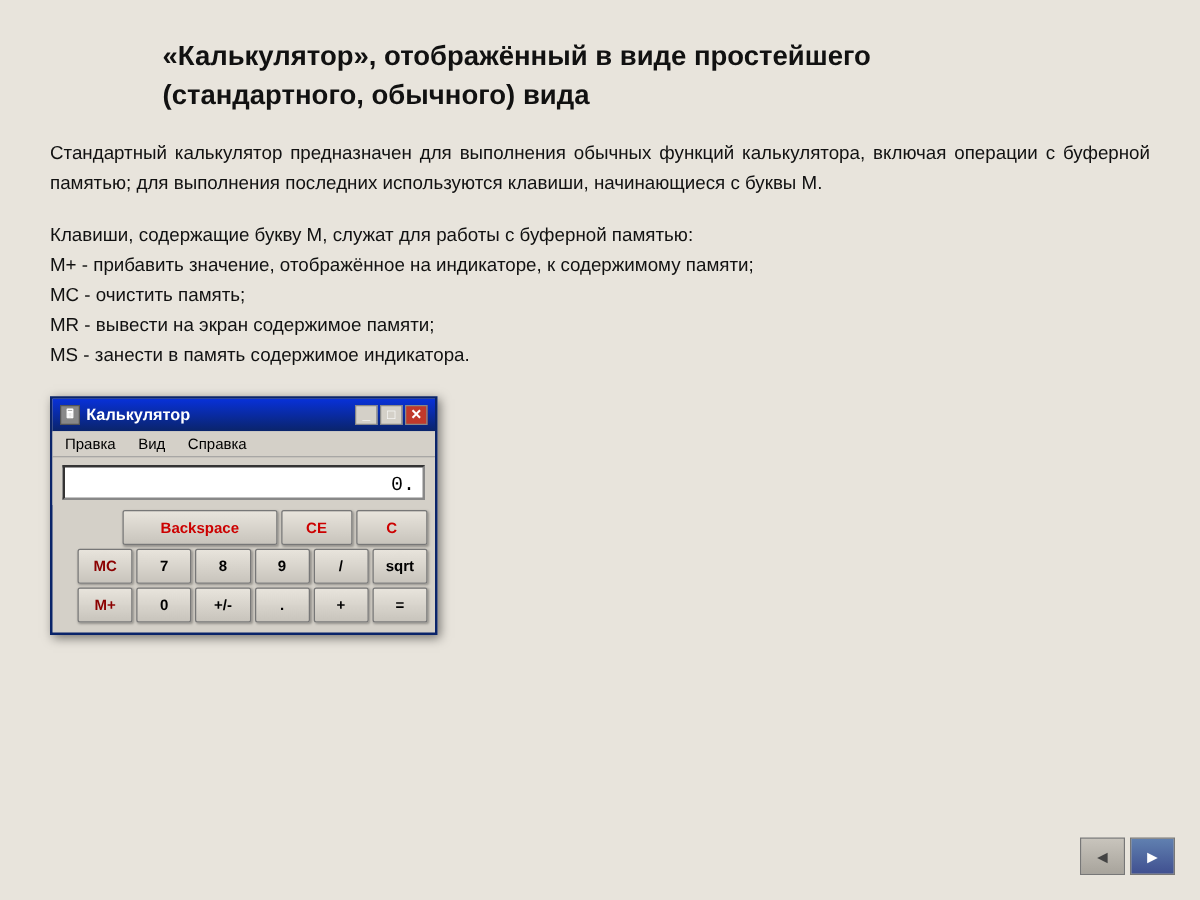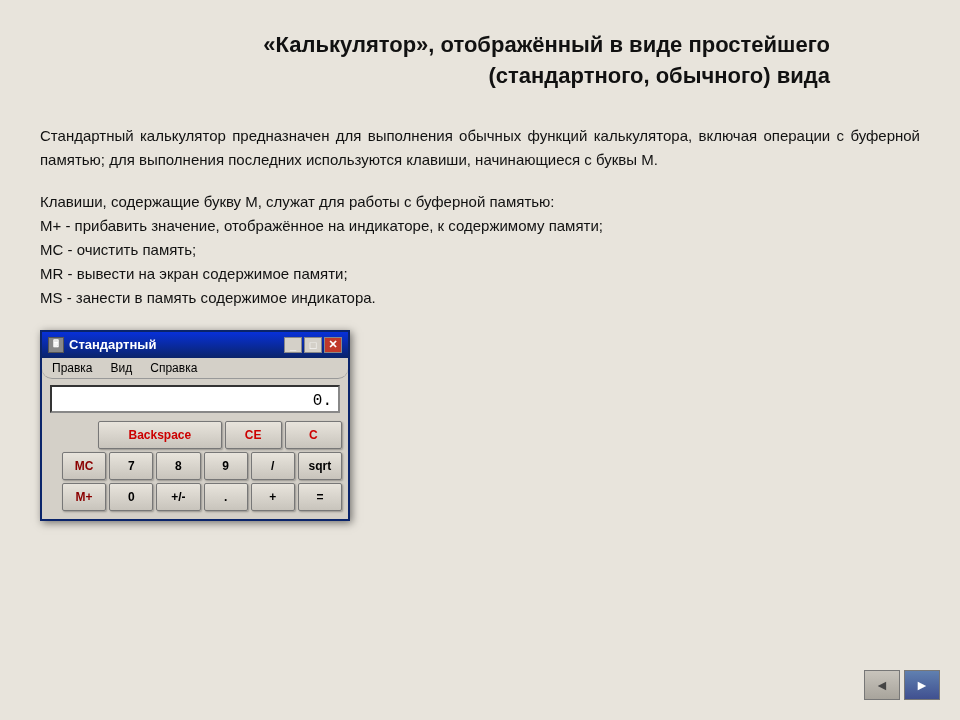--- a/index.html
+++ b/index.html
@@ -20,24 +20,24 @@
       position: relative;
       display: flex;
       flex-direction: column;
       align-items: center;
       padding: 30px 40px 50px 40px;
     }
 
     .slide-title {
       font-size: 22px;
       font-weight: bold;
-      text-align: right;
+      text-align: left;
       color: #111;
       line-height: 1.4;
-      margin-bottom: 32px;
+      margin-bottom: 19px;
       max-width: 700px;
     }
 
     .slide-content {
       display: flex;
       flex-direction: column;
       align-items: flex-start;
       width: 100%;
       gap: 20px;
     }
@@ -116,21 +116,20 @@
     .win-btn-max { background: #d4d0c8; }
     .win-btn-close { background: #c0392b; color: white; }
 
     .calc-menubar {
       background: #d4d0c8;
       border-bottom: 1px solid #999;
       padding: 2px 6px;
       font-size: 12px;
       display: flex;
       gap: 10px;
-      border-radius: 10px;
     }
 
     .calc-menu-item {
       cursor: pointer;
       padding: 1px 4px;
     }
 
     .calc-display-area {
       padding: 6px 8px 4px 8px;
       background: #d4d0c8;
@@ -236,21 +235,21 @@
     <div class="text-section">
       <p class="text-block">Стандартный калькулятор предназначен для выполнения обычных функций калькулятора, включая операции с буферной памятью; для выполнения последних используются клавиши, начинающиеся с буквы М.</p>
       <p class="text-block">Клавиши, содержащие букву М, служат для работы с буферной памятью:<br>М+ - прибавить значение, отображённое на индикаторе, к содержимому памяти;<br>МС - очистить память;<br>MR - вывести на экран содержимое памяти;<br>MS - занести в память содержимое индикатора.</p>
     </div>
 
     <div class="calc-window">
 
       <div class="calc-titlebar">
         <div class="calc-titlebar-left">
           <div class="calc-titlebar-icon">🖩</div>
-          <span>Стандартный</span>
+          <span>Калькулятор</span>
         </div>
         <div class="calc-titlebar-btns">
           <div class="win-btn win-btn-min">_</div>
           <div class="win-btn win-btn-max">□</div>
           <div class="win-btn win-btn-close">✕</div>
         </div>
       </div>
 
       <div class="calc-menubar">
         <span class="calc-menu-item">Правка</span>

